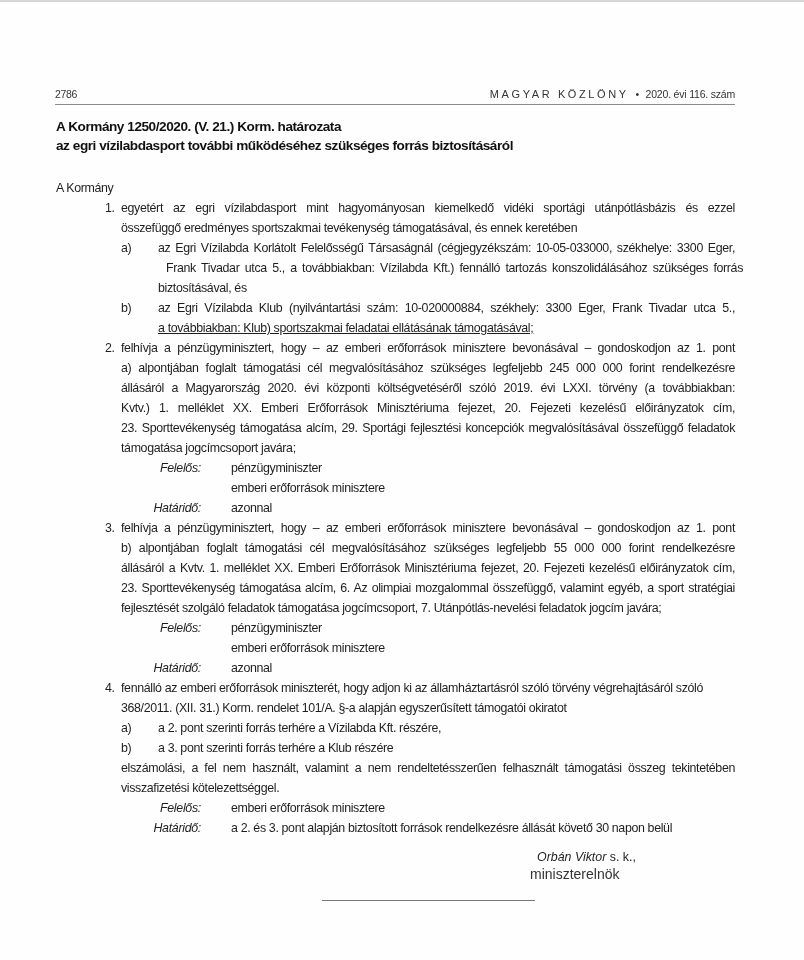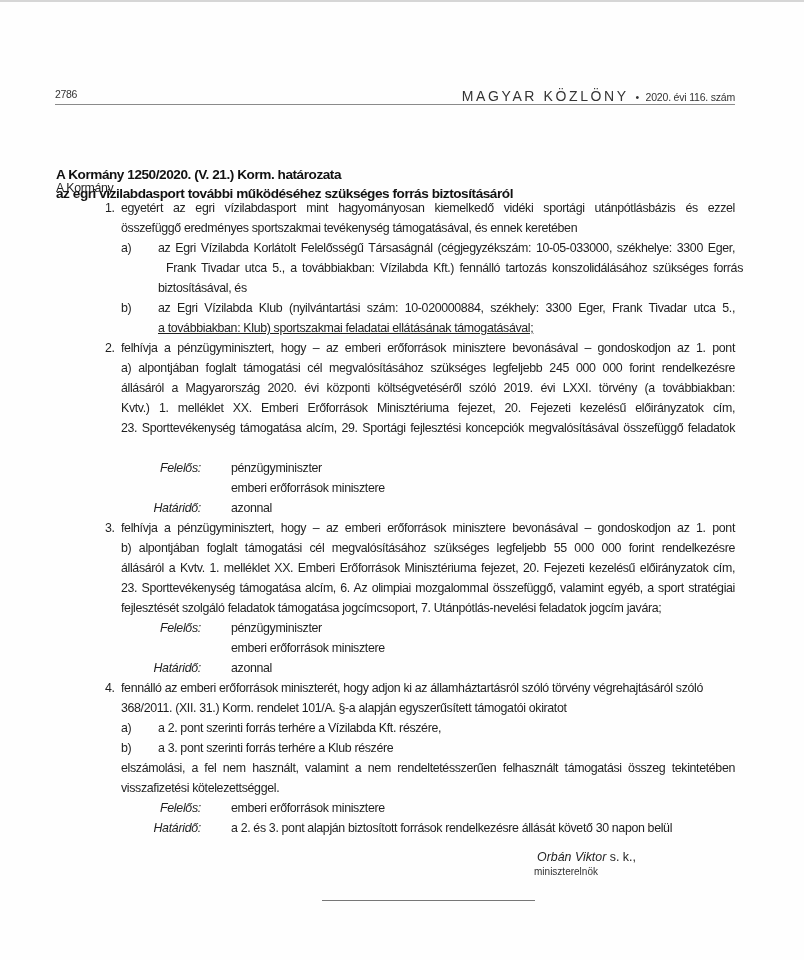--- a/index.html
+++ b/index.html
@@ -5,28 +5,28 @@
   html, body { margin: 0; padding: 0; }
   body {
     width: 804px; height: 960px; background: #fefefe; position: relative; overflow: hidden;
     font-family: "Liberation Sans", sans-serif; color: #1e1e1e;
   }
   .topbar { position: absolute; left: 0; top: 0; width: 804px; height: 2px; background: #d6d6d6; }
   .page { position: absolute; left: 0; top: 0; width: 804px; height: 960px; border-radius: 26px; }
   .hdr { position: absolute; left: 55px; top: 86px; width: 680px; height: 18px; border-bottom: 1.5px solid #8a8a8a; font-size: 10.5px; color: #333; }
   .hdr .pg { position: absolute; left: 0; top: 2px; letter-spacing: -0.3px; }
   .hdr .jr { position: absolute; right: 0; top: 2px; white-space: nowrap; letter-spacing: -0.2px; }
-  .hdr .jr .mk { letter-spacing: 2.6px; font-size: 14px; }
-  .title { position: absolute; left: 56px; top: 117px; font-weight: bold; font-size: 13.6px; line-height: 19px; letter-spacing: -0.45px; color: #111; margin-top: 48px; }
+  .hdr .jr .mk { letter-spacing: 2.6px; font-size: 11px; }
+  .title { position: absolute; left: 56px; top: 117px; font-weight: bold; font-size: 13.6px; line-height: 19px; letter-spacing: -0.45px; color: #111; }
   .line { position: absolute; font-size: 12.4px; line-height: 20px; white-space: nowrap; letter-spacing: -0.35px; }
   .just { text-align: justify; text-align-last: justify; white-space: normal; }
   .lbl { position: absolute; font-style: italic; font-size: 12.4px; line-height: 20px; text-align: right; width: 70px; letter-spacing: -0.3px; }
   .sig { position: absolute; left: 537px; top: 798px; font-size: 12.4px; line-height: 18px; white-space: nowrap; }
   .sig .nm { font-style: italic; }
-  .sig-role { position: absolute; left: 530px; top: 815px; width: 72px; text-align: center; font-size: 10px; color: #333; }
+  .sig-role { position: absolute; left: 530px; top: 815px; width: 72px; text-align: center; font-size: 14px; color: #333; }
   .endrule { position: absolute; left: 322px; top: 855px; width: 213px; height: 0; border-top: 1.5px solid #777; }
 </style>
 </head>
 <body>
 
 <div class="topbar"></div>
 
 <div class="page">
 
   <div class="hdr">
@@ -55,20 +55,21 @@
   <div class="line" style="left:121px; top:298px;">b)</div>
   <div class="line just" style="left:158px; top:298px; width:577px;">az Egri Vízilabda Klub (nyilvántartási szám: 10-020000884, székhely: 3300 Eger, Frank Tivadar utca 5.,</div>
   <div class="line" style="left:158px; top:318px;text-decoration:underline;">a továbbiakban: Klub) sportszakmai feladatai ellátásának támogatásával;</div>
 
   <div class="line" style="left:105px; top:338px;">2.</div>
   <div class="line just" style="left:121px; top:338px; width:614px;">felhívja a pénzügyminisztert, hogy – az emberi erőforrások minisztere bevonásával – gondoskodjon az 1. pont</div>
   <div class="line just" style="left:121px; top:358px; width:614px;">a) alpontjában foglalt támogatási cél megvalósításához szükséges legfeljebb 245 000 000 forint rendelkezésre</div>
   <div class="line just" style="left:121px; top:378px; width:614px;">állásáról a Magyarország 2020. évi központi költségvetéséről szóló 2019. évi LXXI. törvény (a továbbiakban:</div>
   <div class="line just" style="left:121px; top:398px; width:614px;">Kvtv.) 1. melléklet XX. Emberi Erőforrások Minisztériuma fejezet, 20. Fejezeti kezelésű előirányzatok cím,</div>
   <div class="line just" style="left:121px; top:418px; width:614px;">23. Sporttevékenység támogatása alcím, 29. Sportági fejlesztési koncepciók megvalósításával összefüggő feladatok</div>
+  <div class="line" style="left:121px; top:438px;">támogatása jogcímcsoport javára;</div>
   <div class="lbl" style="left:131px; top:458px;">Felelős:</div>
   <div class="line" style="left:231px; top:458px;">pénzügyminiszter</div>
   <div class="line" style="left:231px; top:478px;">emberi erőforrások minisztere</div>
   <div class="lbl" style="left:131px; top:498px;">Határidő:</div>
   <div class="line" style="left:231px; top:498px;">azonnal</div>
 
   <div class="line" style="left:105px; top:518px;">3.</div>
   <div class="line just" style="left:121px; top:518px; width:614px;">felhívja a pénzügyminisztert, hogy – az emberi erőforrások minisztere bevonásával – gondoskodjon az 1. pont</div>
   <div class="line just" style="left:121px; top:538px; width:614px;">b) alpontjában foglalt támogatási cél megvalósításához szükséges legfeljebb 55 000 000 forint rendelkezésre</div>
   <div class="line just" style="left:121px; top:558px; width:614px;">állásáról a Kvtv. 1. melléklet XX. Emberi Erőforrások Minisztériuma fejezet, 20. Fejezeti kezelésű előirányzatok cím,</div>

